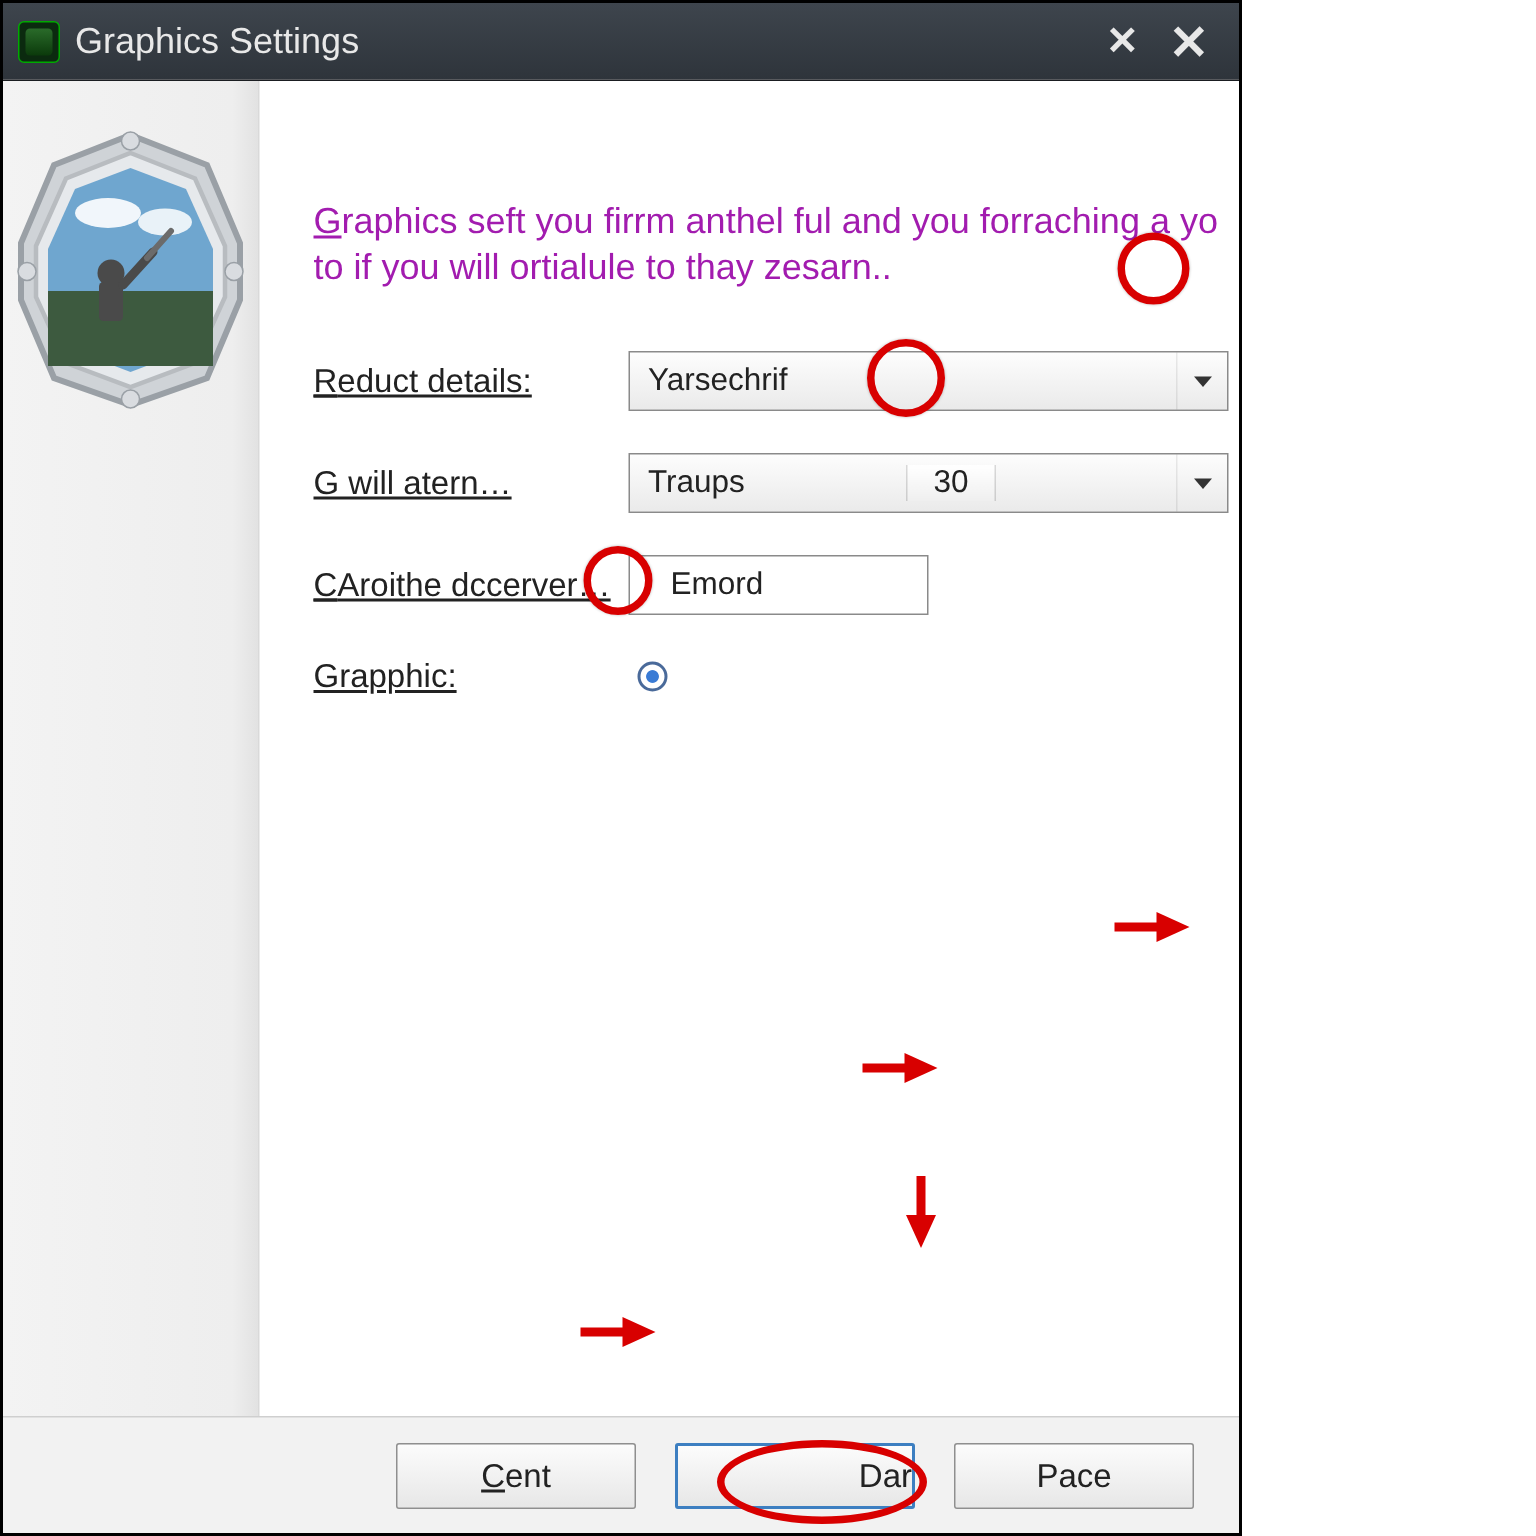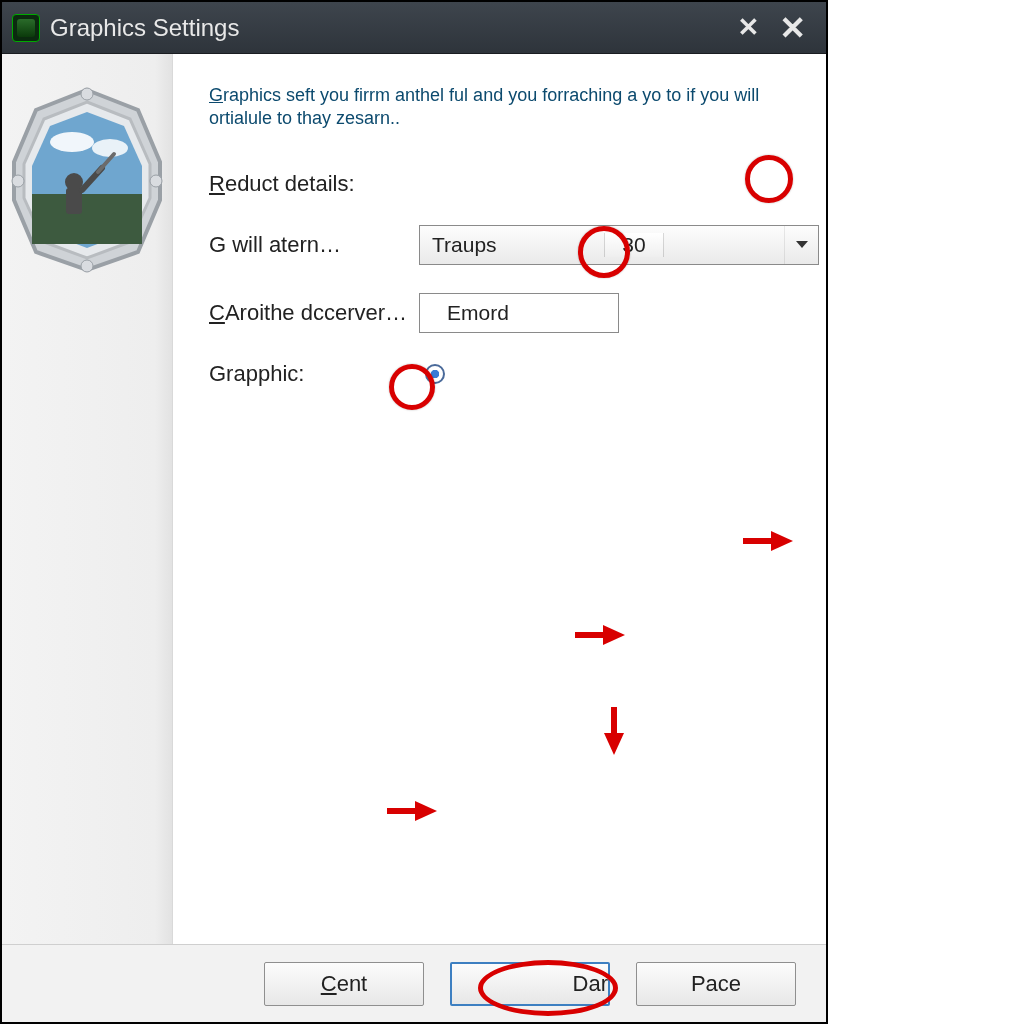--- a/index.html
+++ b/index.html
@@ -67,36 +67,37 @@
     position: relative;
   }
   .sidebar .badge svg { width:100%; height:100%; }
 
   .content {
     flex: 1;
     padding: 30px 36px 20px 36px;
     position: relative;
   }
   .desc {
-    font-size: 18px;
-    color: #0c4a6e;
+    font-size: 24px;
+    color: #a21caf;
     line-height: 1.3;
     margin-bottom: 40px;
     max-width: 720px;
+    margin-top: 48px;
   }
   .desc .ul { text-decoration: underline; }
 
   .form-row {
     display: flex;
     align-items: center;
     margin-bottom: 28px;
     font-size: 22px;
     color: #222;
   }
-  .form-row .lbl { width: 210px; }
+  .form-row .lbl { width: 210px; text-decoration: underline; }
   .form-row .lbl .ul { text-decoration: underline; }
 
   .combo {
     height: 40px;
     border: 1px solid #8a8a8a;
     background: linear-gradient(#fdfdfd,#eaeaea);
     display: flex; align-items: center;
     font-size: 21px; color:#222;
     position: relative;
   }
@@ -231,20 +232,24 @@
     </div>
 
     <div class="content">
 
       <div class="desc">
         <span class="ul">G</span><span>raphics seft you firrm anthel ful and you forraching a yo to if you will ortialule to thay zesarn..</span>
       </div>
 
       <div class="form-row">
         <div class="lbl"><span class="ul">R</span>educt details:</div>
+        <div class="combo" style="width:400px;">
+          <div class="val">Yarsechrif</div>
+          <div class="caret"></div>
+        </div>
       </div>
 
       <div class="form-row">
         <div class="lbl">G will atern…</div>
         <div class="combo split" style="width:400px;gap:24px;">
           <div class="val" style="flex:0 0 160px;">Traups</div>
           <div class="mid">30</div>
           <div style="flex:1;"></div>
           <div class="caret"></div>
         </div>

